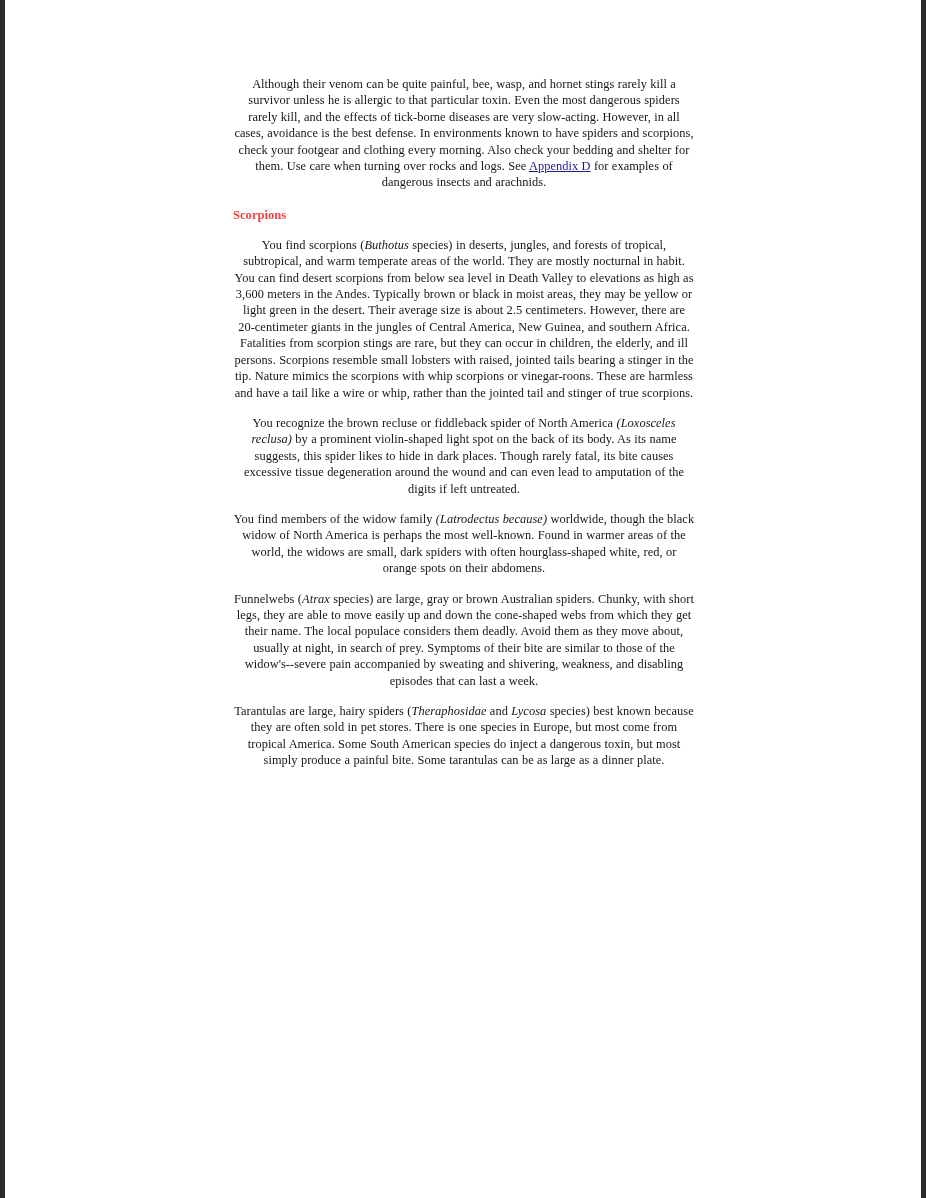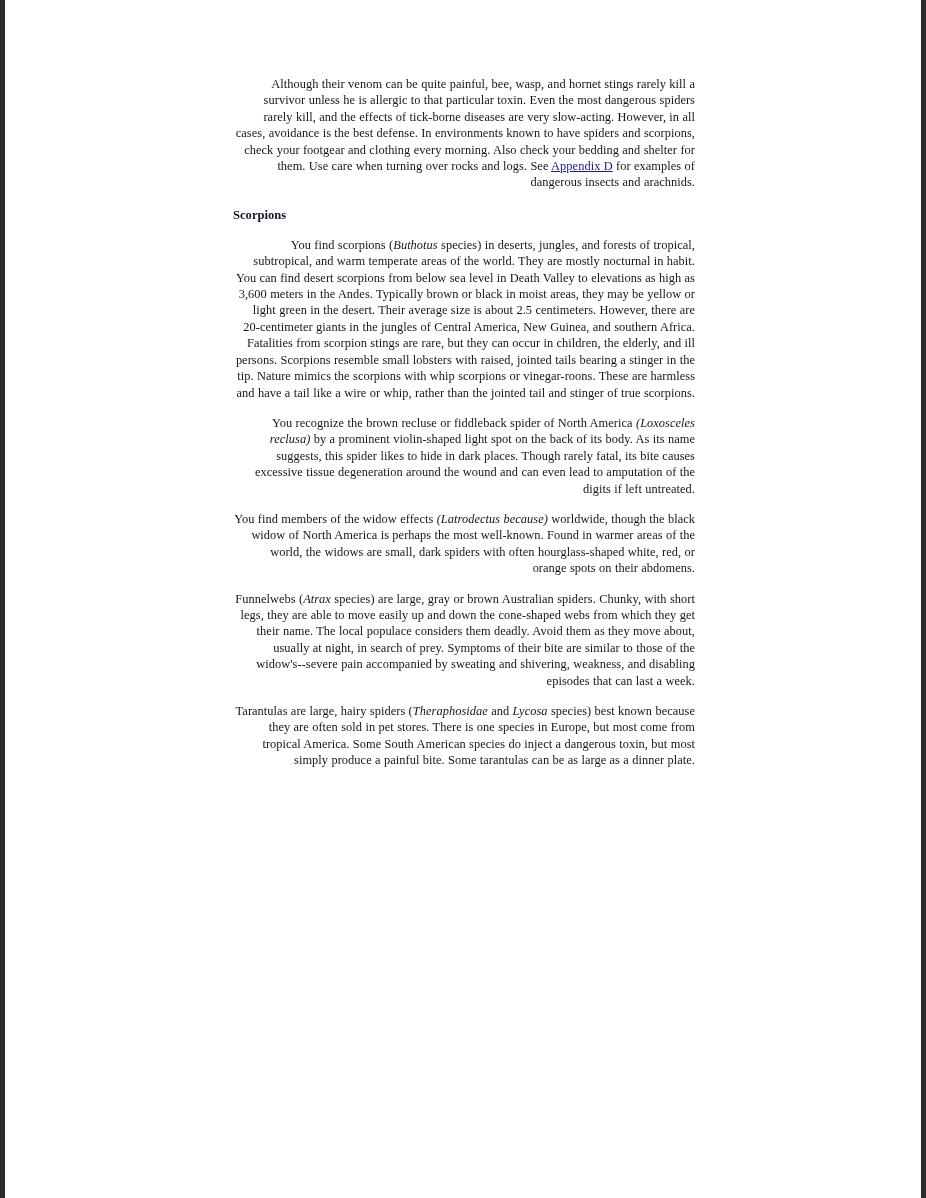--- a/index.html
+++ b/index.html
@@ -37,32 +37,32 @@
     position: absolute;
     left: 233px;
     top: 76px;
     width: 462px;
   }
 
   p.body-text {
     margin: 0 0 14px 0;
     font-size: 12.4px;
     line-height: 16.4px;
-    text-align: right;
+    text-align: center;
     letter-spacing: 0.05px;
     word-spacing: 0.2px;
     color: #161616;
   }
 
   h2.section-heading {
     margin: 16px 0 14px 0;
     font-size: 12.6px;
     line-height: 16px;
     font-weight: bold;
-    color: #0f172a;
+    color: #ef4444;
   }
 
   a.doc-link {
     color: #1a1a8c;
     text-decoration: underline;
   }
 
   i.sci { font-style: italic; margin-top: 45px; }
 </style>
 </head>
@@ -77,20 +77,20 @@
 
     <p class="body-text"><span>Although their venom can be quite painful, bee, wasp, and hornet stings rarely kill a survivor unless he is allergic to that particular toxin. Even the most dangerous spiders rarely kill, and the effects of tick-borne diseases are very slow-acting. However, in all cases, avoidance is the best defense. In environments known to have spiders and scorpions, check your footgear and clothing every morning. Also check your bedding and shelter for them. Use care when turning over rocks and logs. See </span><a class="doc-link" href="#">Appendix D</a><span> for examples of dangerous insects and arachnids.</span></p>
 
     <h2 class="section-heading">Scorpions</h2>
 
     <p class="body-text"><span>You find scorpions (</span><i class="sci">Buthotus</i><span> species) in deserts, jungles, and forests of tropical, subtropical, and warm temperate areas of the world. They are mostly nocturnal in habit. You can find desert scorpions from below sea level in Death Valley to elevations as high as 3,600 meters in the Andes. Typically brown or black in moist areas, they may be yellow or light green in the desert. Their average size is about 2.5 centimeters. However, there are 20-centimeter giants in the jungles of Central America, New Guinea, and southern Africa. Fatalities from scorpion stings are rare, but they can occur in children, the elderly, and ill persons. Scorpions resemble small lobsters with raised, jointed tails bearing a stinger in the tip. Nature mimics the scorpions with whip scorpions or vinegar-roons. These are harmless and have a tail like a wire or whip, rather than the jointed tail and stinger of true scorpions.</span></p>
 
 
     <p class="body-text"><span>You recognize the brown recluse or fiddleback spider of North America </span><i class="sci">(Loxosceles reclusa)</i><span> by a prominent violin-shaped light spot on the back of its body. As its name suggests, this spider likes to hide in dark places. Though rarely fatal, its bite causes excessive tissue degeneration around the wound and can even lead to amputation of the digits if left untreated.</span></p>
 
-    <p class="body-text"><span>You find members of the widow effects </span><i class="sci">(Latrodectus because)</i><span> worldwide, though the black widow of North America is perhaps the most well-known. Found in warmer areas of the world, the widows are small, dark spiders with often hourglass-shaped white, red, or orange spots on their abdomens.</span></p>
+    <p class="body-text"><span>You find members of the widow family </span><i class="sci">(Latrodectus because)</i><span> worldwide, though the black widow of North America is perhaps the most well-known. Found in warmer areas of the world, the widows are small, dark spiders with often hourglass-shaped white, red, or orange spots on their abdomens.</span></p>
 
     <p class="body-text"><span>Funnelwebs (</span><i class="sci">Atrax</i><span> species) are large, gray or brown Australian spiders. Chunky, with short legs, they are able to move easily up and down the cone-shaped webs from which they get their name. The local populace considers them deadly. Avoid them as they move about, usually at night, in search of prey. Symptoms of their bite are similar to those of the widow's--severe pain accompanied by sweating and shivering, weakness, and disabling episodes that can last a week.</span></p>
 
     <p class="body-text"><span>Tarantulas are large, hairy spiders (</span><i class="sci">Theraphosidae</i><span> and </span><i class="sci">Lycosa</i><span> species) best known because they are often sold in pet stores. There is one species in Europe, but most come from tropical America. Some South American species do inject a dangerous toxin, but most simply produce a painful bite. Some tarantulas can be as large as a dinner plate.</span></p>
 
   </div>
 </div>
 
 </body></html>

